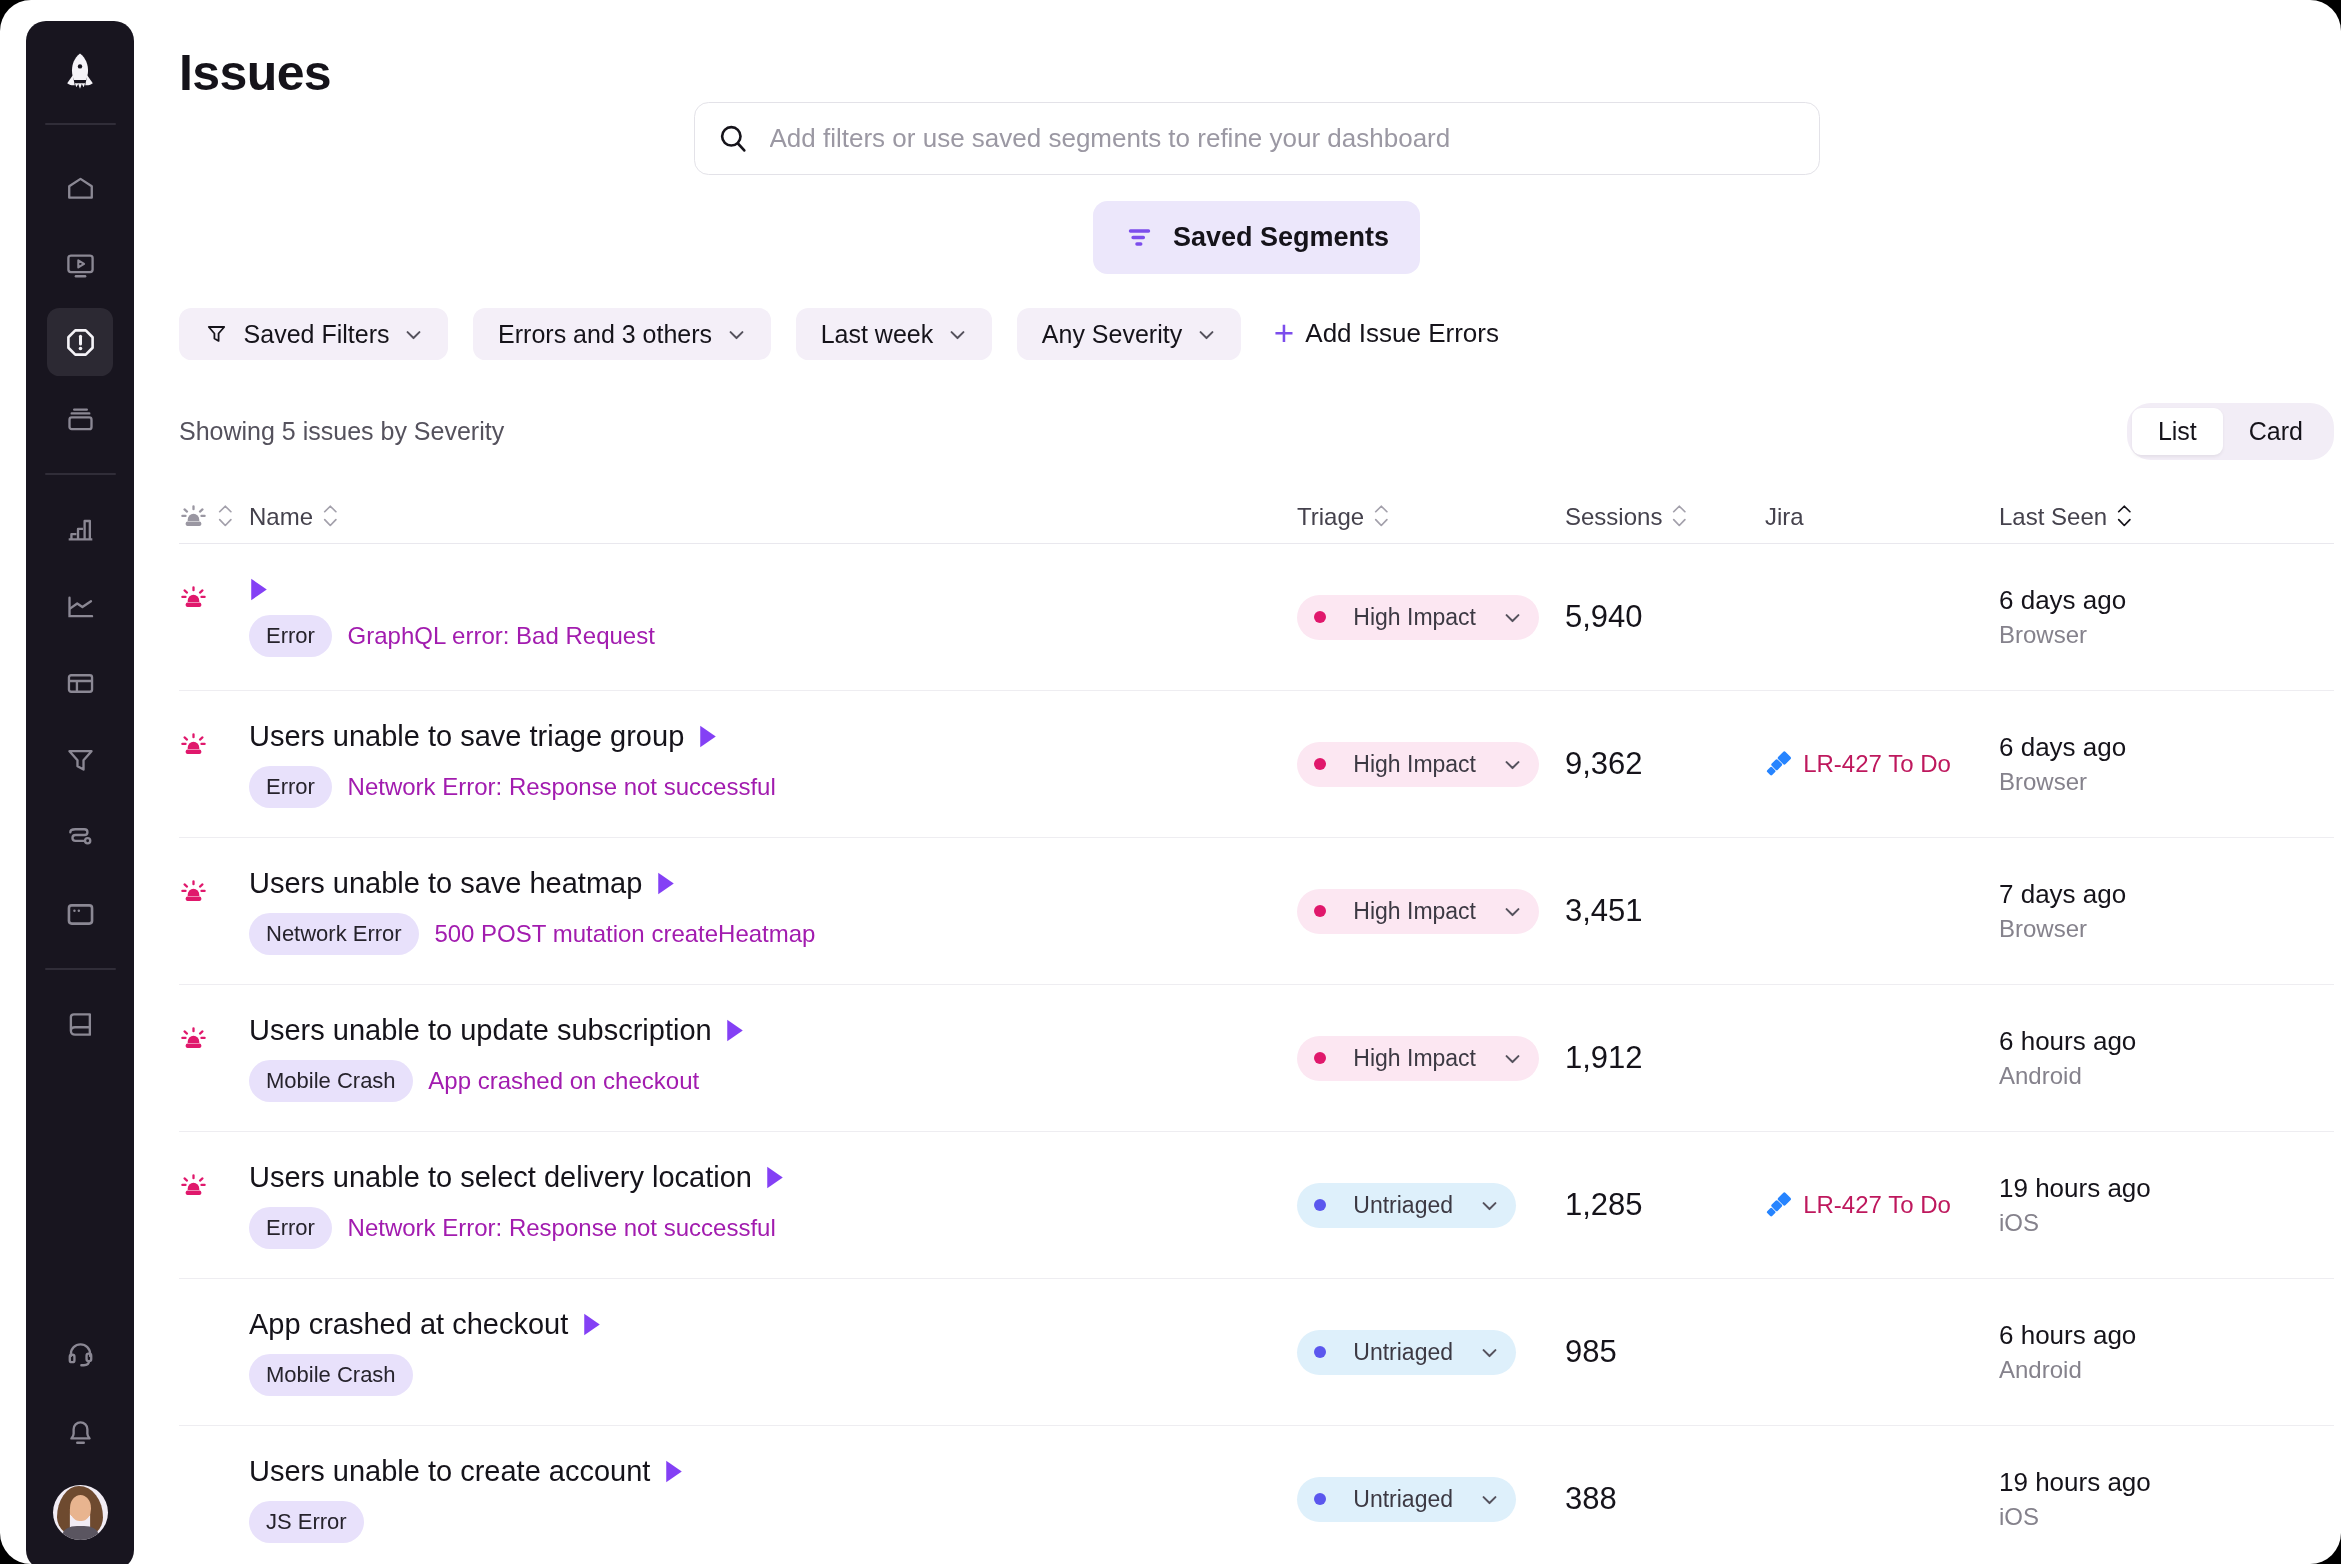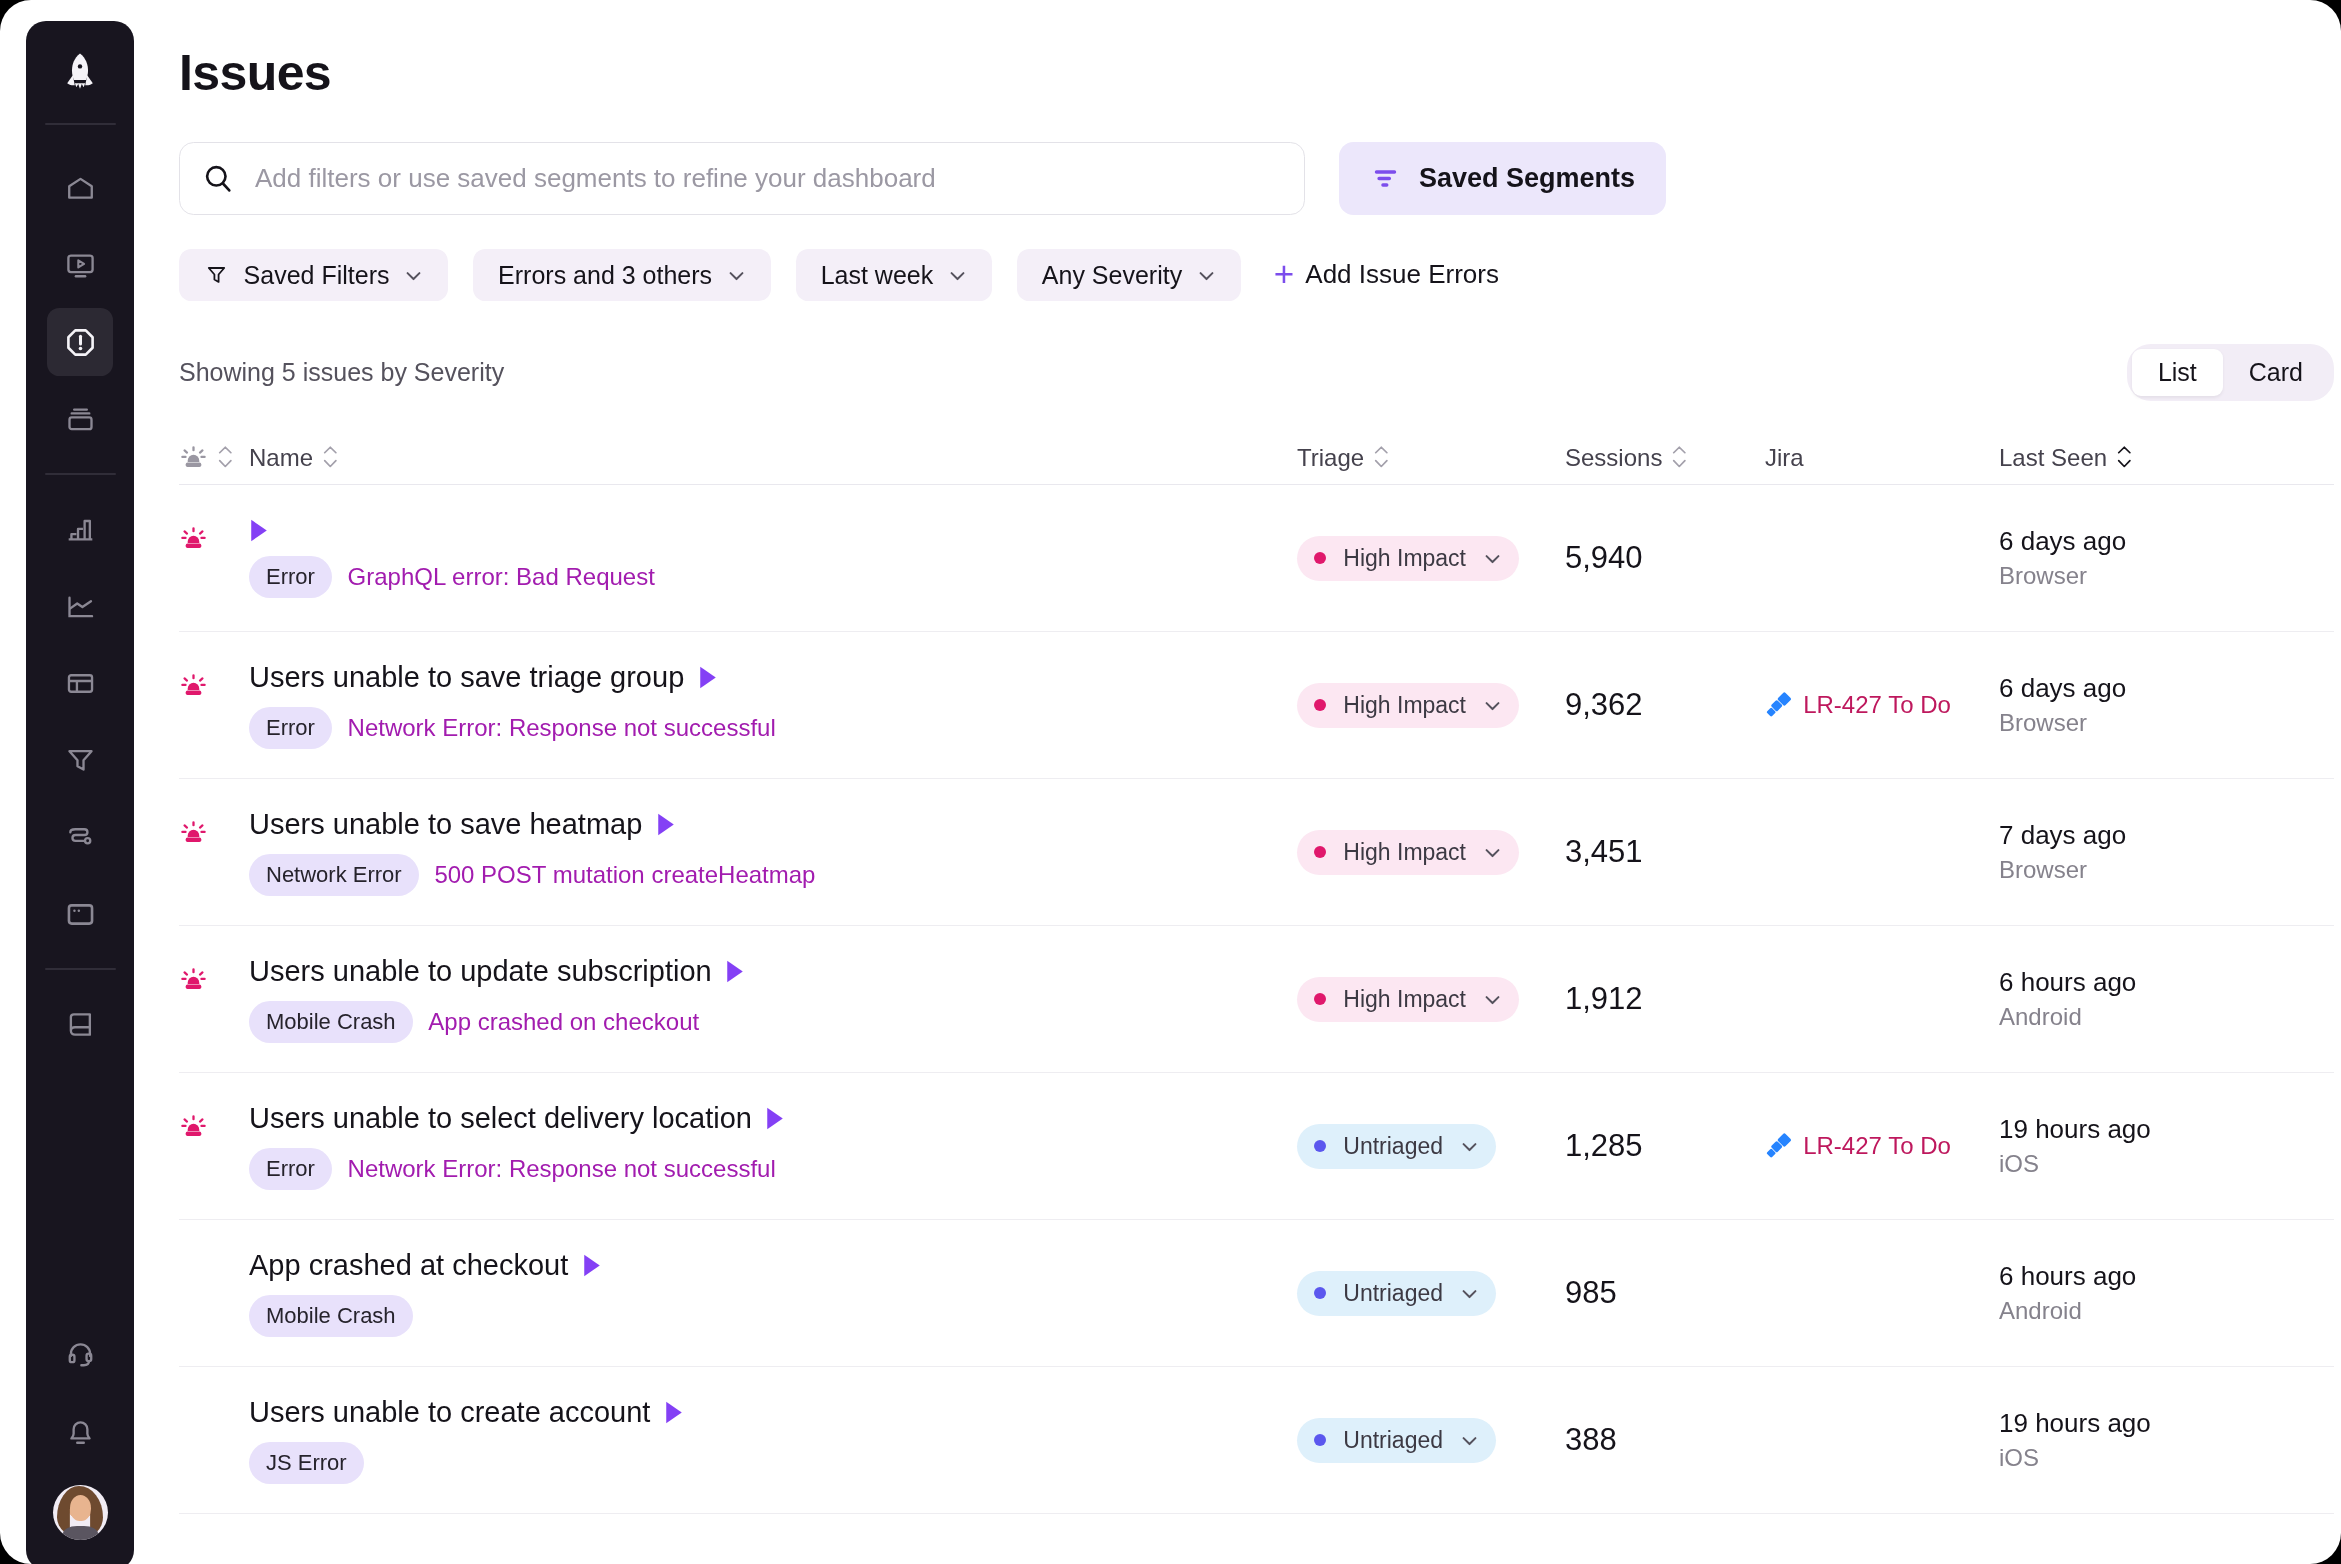--- a/index.html
+++ b/index.html
@@ -22,21 +22,21 @@
   .avatar .hair { position:absolute; left:4.5px; top:1.1px; width:46px; height:52px;
     background:#6e4a2f; border-radius:48% 52% 46% 54%/60% 60% 40% 40%;
     clip-path:polygon(0 0,100% 0,100% 100%,72% 100%,72% 44%,28% 44%,28% 100%,0 100%); }
   .avatar .face { position:absolute; left:17px; top:10px; width:21px; height:26px; background:#e8b48f; border-radius:50% 50% 46% 46%; }
   .avatar .torso { position:absolute; left:10px; bottom:-4.5px; width:35px; height:19px; background:#5a5560; border-radius:40% 40% 0 0; }
 
   
   .main { position:absolute; left:179px; top:0; width:2155px; }
   .page-title { margin-top:44px; font-size:50px; font-weight:700; color:#15131a; letter-spacing:-0.6px; }
 
-  .search-row { margin-top:40px; display:flex; gap:34px; align-items:center; }
+  .search-row { display:flex; gap:26px; align-items:center;flex-direction:column; }
   .search { width:1126px; height:73px; border:1.7px solid #e3e2e8; border-radius:14.6px;
     display:flex; align-items:center; padding:0 21px; background:#fff; }
   .search svg { width:35px; height:35px; flex:none; }
   .search input { border:none; outline:none; flex:1; margin-left:19px; font-size:26px;
     font-family:"Liberation Sans",sans-serif; color:#15131a; background:transparent; }
   .search input::placeholder { color:#9b98a3; }
   .saved-segments { height:73px; padding:0 31px; background:#ece7fb; border-radius:14.6px;
     display:flex; align-items:center; gap:18px; font-size:27px; font-weight:700; color:#15131a; cursor:pointer; }
   .saved-segments svg { width:31px; height:31px; }
 
@@ -65,21 +65,21 @@
   .trow { height:147px; border-bottom:1.7px solid #eeedf1; cursor:pointer; }
   .sevcell { display:flex; align-items:center; transform:translateY(-20px); }
   .namecell { display:flex; flex-direction:column; gap:12.3px; }
   .nameline { display:flex; align-items:center; gap:13.5px; }
   .iname { font-size:29px; font-weight:500; color:#15131a; }
   .play { width:20px; height:25px; flex:none; }
   .badgeline { display:flex; align-items:center; gap:15.7px; }
   .badge { background:#e8e1fb; color:#26232c; font-size:22px; font-weight:500;
     padding:7.9px 17px; border-radius:22.4px; }
   .desc { font-size:24px; color:#a21caf; }
-  .pill { display:inline-flex; align-items:center; gap:17px; height:45px; padding:0 17px;
+  .pill { display:inline-flex; align-items:center; gap:27px; height:45px; padding:0 17px;
     border-radius:25px; font-size:23px; color:#3c3943; width:max-content; cursor:pointer; }
   .pill .dot { width:12.3px; height:12.3px; border-radius:50%; }
   .pill.high { background:#fce7f2; } .pill.high .dot { background:#e0186c; }
   .pill.untriaged { background:#def0fb; } .pill.untriaged .dot { background:#5b57ee; }
   .pill .chev { color:#55525d; }
   .sessions { font-size:31px; color:#15131a; }
   .jiracell { display:flex; align-items:center; gap:11.2px; font-size:24px; color:#be185d; }
   .jiracell svg { width:27px; height:27px; }
   .when { font-size:26px; font-weight:500; color:#15131a; }
   .platform { font-size:24px; color:#85828c; margin-top:5.6px; }

